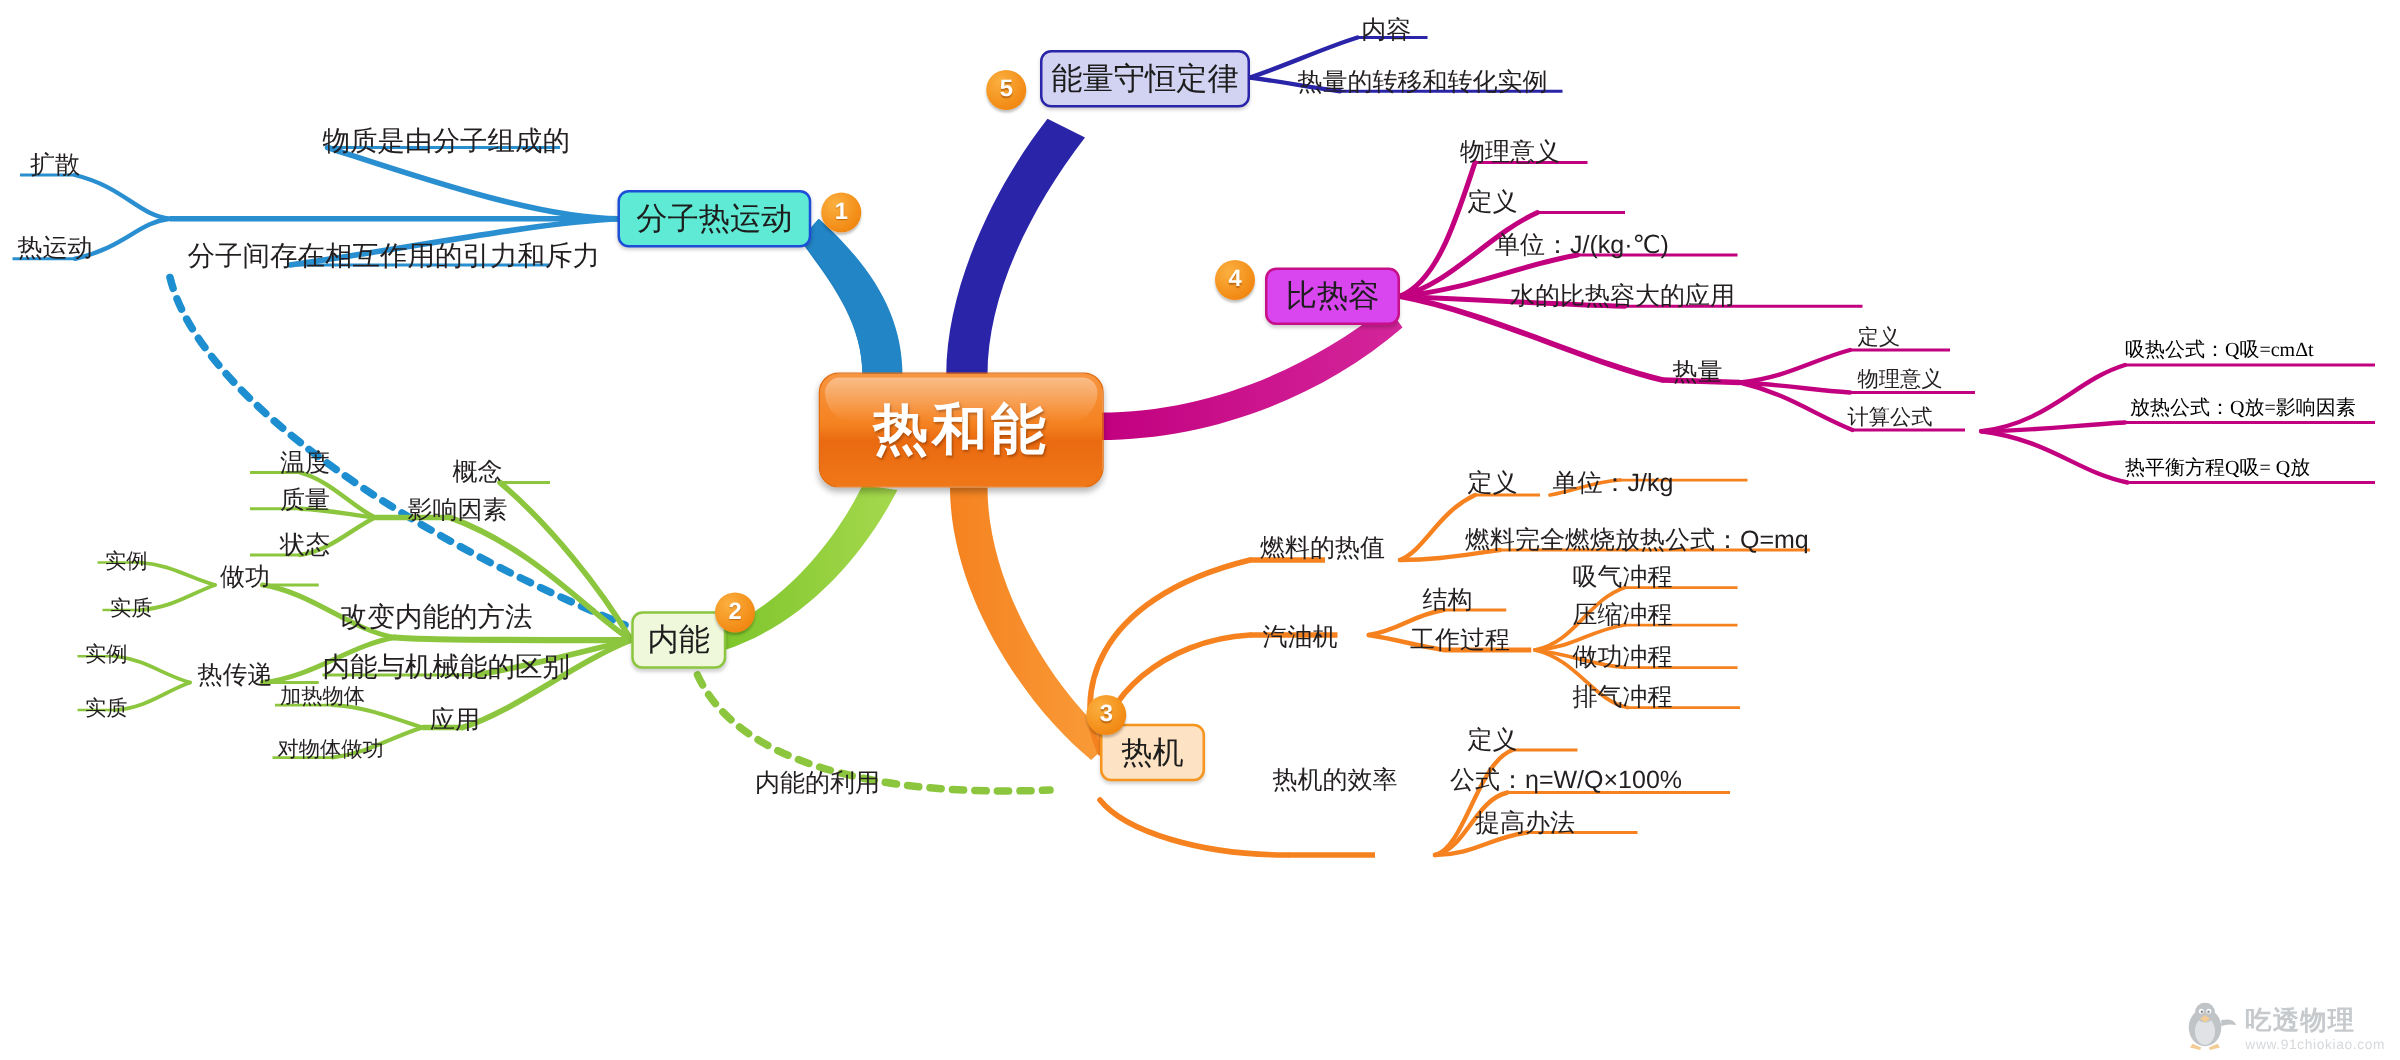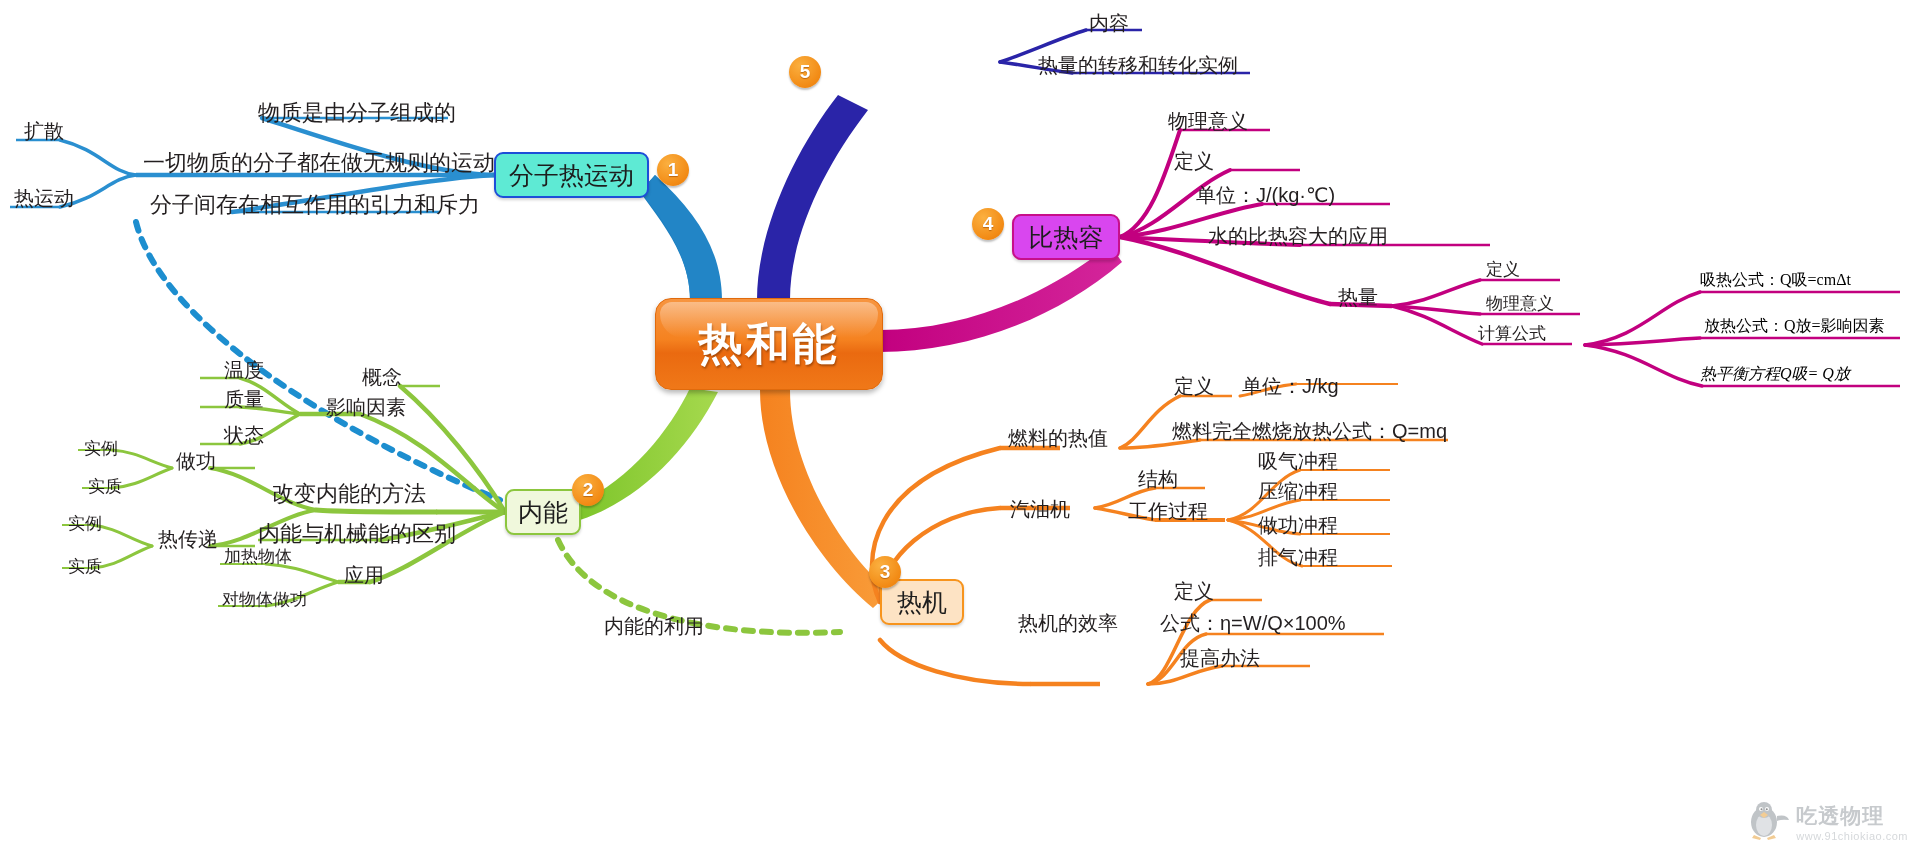--- a/index.html
+++ b/index.html
@@ -264,25 +264,27 @@
     <span>热和能</span>
   </div>
 
   <div class="node l1 blue" style="left:494px; top:152px; width:155px; height:46px;">
     <span>分子热运动</span>
   </div>
   <div class="badge" style="left:657px; top:154px;">
     <span>1</span>
   </div>
   <div class="leaf" style="left:258px; top:98px;">物质是由分子组成的</div>
-  <div class="leaf" style="left:143px; top:148px;">一切物质的分子都在做无规则的运动</div>
   <div class="leaf" style="left:150px; top:190px;">分子间存在相互作用的引力和斥力</div>
   <div class="leaf sm" style="left:24px; top:118px;">扩散</div>
   <div class="leaf sm" style="left:14px; top:185px;">热运动</div>
 
+  <div class="node l1 purple" style="left:832px; top:40px; width:168px; height:46px;">
+    <span>能量守恒定律</span>
+  </div>
   <div class="badge" style="left:789px; top:56px;">
     <span>5</span>
   </div>
   <div class="leaf sm" style="left:1089px; top:10px;">内容</div>
   <div class="leaf sm" style="left:1038px; top:52px;">热量的转移和转化实例</div>
 
   <div class="node l1 pink" style="left:1012px; top:214px; width:108px; height:46px;">
     <span>比热容</span>
   </div>
   <div class="badge" style="left:972px; top:208px;">
@@ -291,21 +293,21 @@
   <div class="leaf sm" style="left:1168px; top:108px;">物理意义</div>
   <div class="leaf sm" style="left:1174px; top:148px;">定义</div>
   <div class="leaf sm" style="left:1196px; top:182px;">单位：J/(kg·℃)</div>
   <div class="leaf sm" style="left:1208px; top:223px;">水的比热容大的应用</div>
   <div class="leaf sm" style="left:1338px; top:284px;">热量</div>
   <div class="leaf xs" style="left:1486px; top:258px;">定义</div>
   <div class="leaf xs" style="left:1486px; top:292px;">物理意义</div>
   <div class="leaf xs" style="left:1478px; top:322px;">计算公式</div>
   <div class="leaf formula" style="left:1700px; top:270px;">吸热公式：Q吸=cmΔt</div>
   <div class="leaf formula" style="left:1704px; top:316px;">放热公式：Q放=影响因素</div>
-  <div class="leaf formula" style="left:1700px; top:364px;font-style:italic;">热平衡方程Q吸= Q放</div>
+  <div class="leaf formula" style="left:1700px; top:364px;">热平衡方程Q吸= Q放</div>
 
   <div class="node l1 green" style="left:505px; top:489px; width:76px; height:46px;">
     <span>内能</span>
   </div>
   <div class="badge" style="left:572px; top:474px;">
     <span>2</span>
   </div>
   <div class="leaf sm" style="left:362px; top:364px;">概念</div>
   <div class="leaf sm" style="left:326px; top:394px;">影响因素</div>
   <div class="leaf sm" style="left:224px; top:357px;">温度</div>

